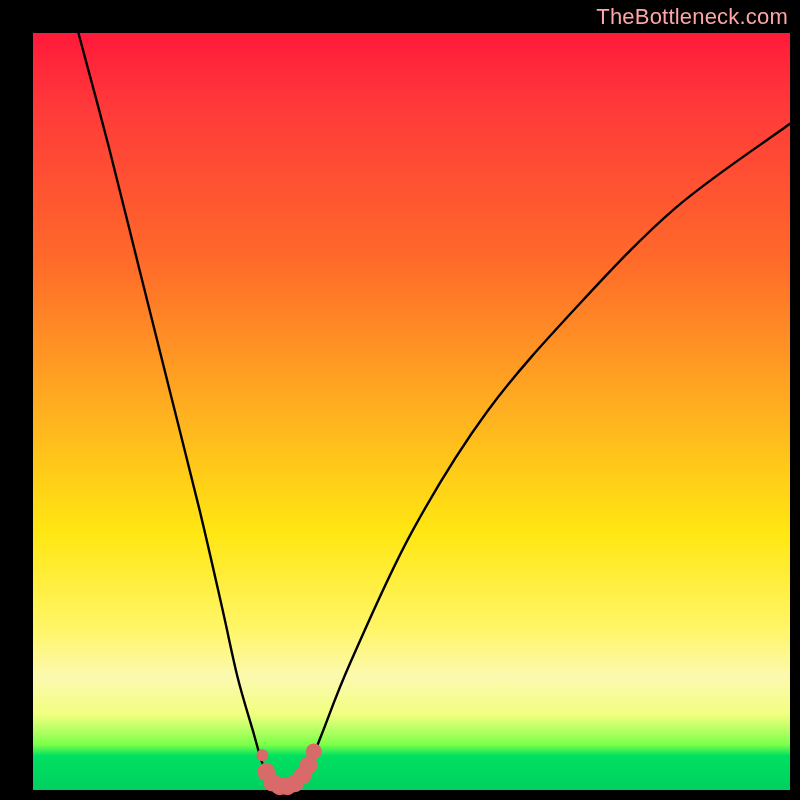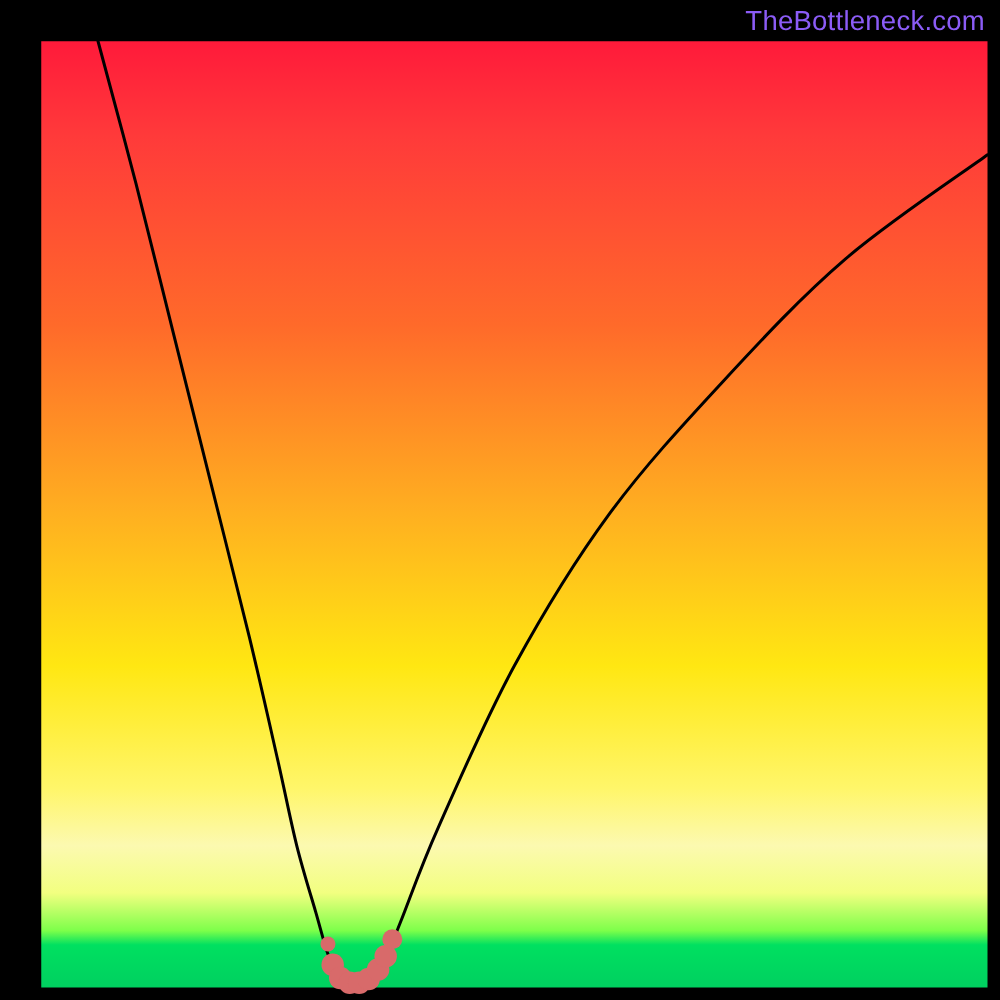--- a/index.html
+++ b/index.html
@@ -35,21 +35,21 @@
       #f2ff80 90%,
       #7dff4a 94%,
       #00e060 95.5%,
       #00d060 100%
     );
   }
   .watermark {
     position: absolute;
     top: 4px;
     right: 12px;
-    color: #8b5cf6;
+    color: #fca5a5;
     font-size: 22px;
     font-weight: 500;
     letter-spacing: 0.2px;
     user-select: none;
   }
   svg.curve {
     position: absolute;
     left: 33px;
     top: 33px;
     width: 757px;

